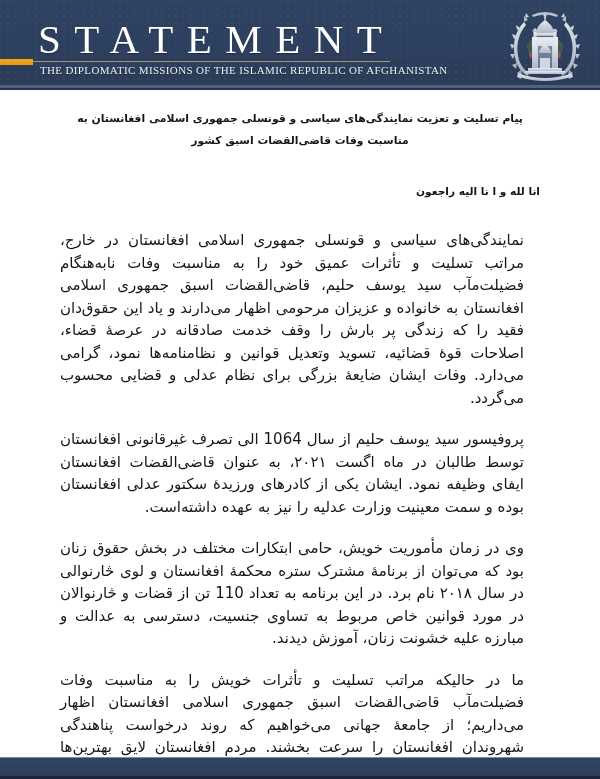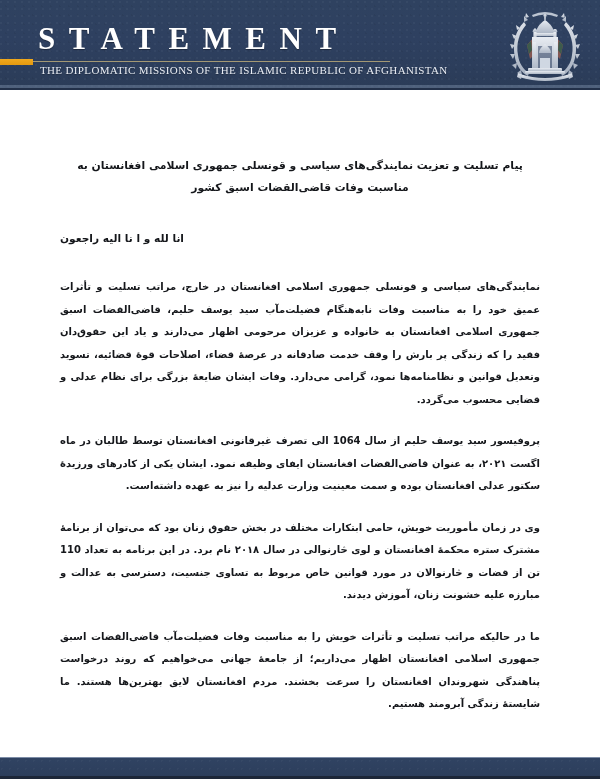--- a/index.html
+++ b/index.html
@@ -47,24 +47,24 @@
     background: #6e7f9b;
     opacity: .55;
   }
 
   .wordmark {
     position: absolute;
     left: 38px;
     top: 22px;
     color: #ffffff;
     font-family: "Liberation Serif", "DejaVu Serif", serif;
-    font-size: 31px;
+    font-size: 41px;
     line-height: 34px;
     letter-spacing: 13.5px;
-    font-weight: 700;
+    font-weight: 400;
     white-space: nowrap;
     text-shadow: 0 1px 1px rgba(0,0,0,.35);
   }
 
   .gold-rule {
     position: absolute;
     left: 0;
     top: 59px;
     width: 33px;
     height: 6px;
@@ -109,59 +109,58 @@
     left: 0;
     top: 88px;
     width: 600px;
     bottom: 22px;
     padding: 0 60px;
     box-sizing: border-box;
     direction: rtl;
   }
 
   .doc-title {
-    margin: 67px 0 0 0;
+    margin: 20px 0 0 0;
     text-align: center;
     font-size: 10.8px;
     line-height: 22px;
     font-weight: bold;
     color: #14161a;
     font-family: "DejaVu Sans", sans-serif;
   }
 
   .invocation {
     margin: 30px 0 0 0;
-    text-align: left;
+    text-align: right;
     font-size: 10.6px;
     line-height: 18px;
     font-weight: bold;
     color: #14161a;
   }
 
   .doc-date {
     margin: 19px 0 0 0;
     text-align: center;
     font-size: 10.6px;
     line-height: 18px;
     font-weight: bold;
     color: #14161a;
   }
 
   .paragraphs {
     margin-top: 29px;
   }
   .para {
-    margin: 0 0 19px 0;
+    margin: 0 16px 19px 0;
     text-align: justify;
     text-align-last: right;
-    font-size: 10px;
+    font-size: 15px;
     line-height: 22.5px;
     color: #15171b;
     font-family: "DejaVu Sans", sans-serif;
-    font-weight: bold;
   }
   .para:last-child { margin-bottom: 0; }
 
   
   .footer-band {
     position: absolute;
     left: 0;
     bottom: 0;
     width: 600px;
     height: 22px;

